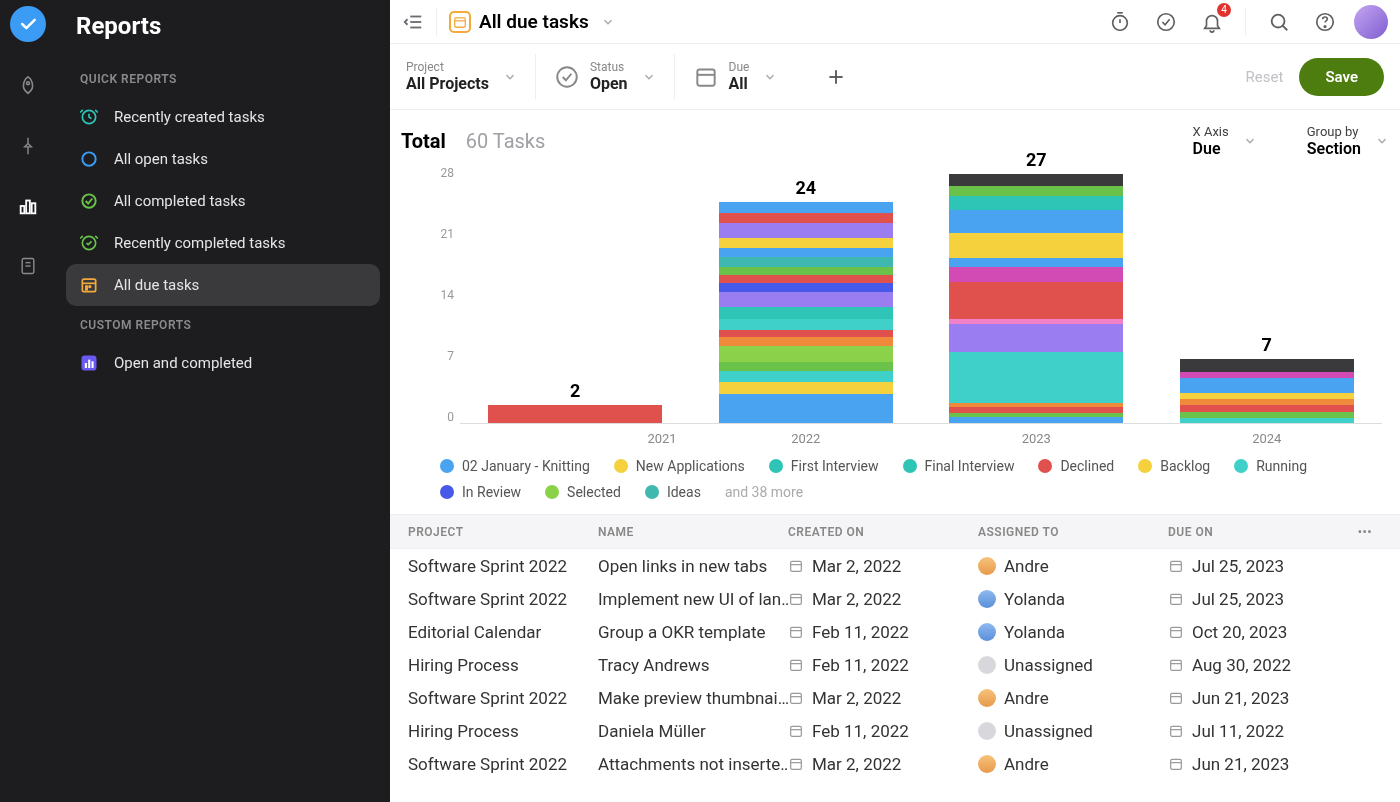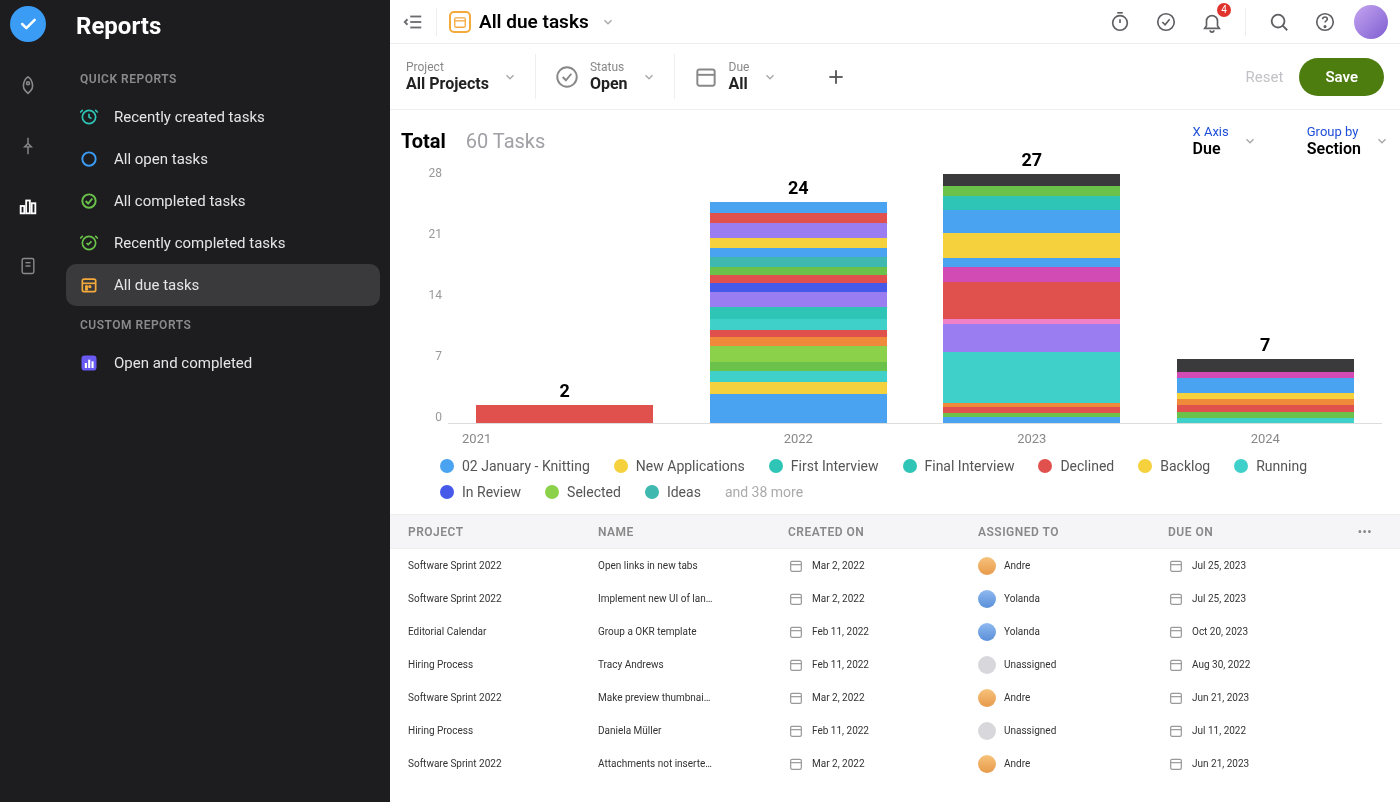--- a/index.html
+++ b/index.html
@@ -45,46 +45,46 @@
 .btn-reset { background: transparent; border: none; color: #c2c2c6; font-size: 15px; padding: 8px 16px; }
 .btn-save { background: #4d7c0f; color: #fff; border: none; font-size: 15px; font-weight: 600; padding: 10px 26px; border-radius: 22px; }
 
 
 .summary-row { display: flex; align-items: center; padding: 14px 11px 4px; gap: 20px; }
 .summary-total { font-size: 20px; font-weight: 700; }
 .summary-count { font-size: 20px; color: #a0a0a5; }
 .summary-row .spacer { flex: 1; }
 .axis-select { display: flex; align-items: center; gap: 10px; margin-left: 30px; }
 .axis-select .as-text { display: flex; flex-direction: column; }
-.axis-label { font-size: 13px; color: #1d4ed8; }
+.axis-label { font-size: 13px; color: #404040; }
 .axis-value { font-size: 16px; font-weight: 600; }
 
 
-.chart-wrap { padding: 4px 18px 0 22px; }
+.chart-wrap { padding: 4px 18px 0 34px; }
 .chart { position: relative; height: 280px; }
 .y-axis { position: absolute; left: 0; top: 0; bottom: 22px; width: 30px; display: flex; flex-direction: column; justify-content: space-between; font-size: 12px; color: #999; text-align: right; }
 .plot { position: absolute; left: 36px; right: 0; top: 0; bottom: 22px; display: flex; align-items: flex-end; justify-content: space-around; border-bottom: 1px solid #ddd; }
 .bar-col { display: flex; flex-direction: column; align-items: center; width: 22%; height: 100%; justify-content: flex-end; }
 .bar-label { font-size: 18px; font-weight: 700; margin-bottom: 4px; }
 .bar-stack { width: 86%; max-width: 200px; display: flex; flex-direction: column-reverse; }
 .seg { width: 100%; }
 .x-axis { position: absolute; left: 36px; right: 0; bottom: 0; display: flex; justify-content: space-around; font-size: 13px; color: #888; }
 
 
 .legend { padding: 12px 18px 6px 50px; display: flex; flex-wrap: wrap; gap: 10px 24px; font-size: 14px; color: #555; }
 .legend-item { display: flex; align-items: center; gap: 8px; }
 .swatch { width: 14px; height: 14px; border-radius: 50%; }
 .legend-more { color: #aaa; }
 
 
 .table-wrap { flex: 1; overflow: hidden; border-top: 1px solid #eee; margin-top: 8px; position: relative; }
 .thead, .trow { display: grid; grid-template-columns: 190px 190px 190px 190px 1fr 40px; align-items: center; padding: 0 18px; }
 .thead { background: #f5f5f7; height: 34px; font-size: 12px; letter-spacing: 0.5px; color: #888; font-weight: 600; border-bottom: 1px solid #eee; }
 .thead .th { padding-right: 10px; }
-.trow { height: 33px; font-size: 10px; color: #333; }
+.trow { height: 33px; font-size: 17px; color: #333; }
 .trow .cell { white-space: nowrap; overflow: hidden; text-overflow: ellipsis; padding-right: 10px; display: flex; align-items: center; gap: 8px; }
 .cal-i { color: #999; flex-shrink: 0; }
 .av { width: 18px; height: 18px; border-radius: 50%; background: #d8d8dc; flex-shrink: 0; }
 .av.andre { background: linear-gradient(#f7c27b,#e79a4a); }
 .av.yolanda { background: linear-gradient(#8fb9f0,#5a8fd8); }
 
 svg { display: block; }
 </style>
 </head>
 <body>
@@ -410,21 +410,21 @@
               <div class="seg" style="background: rgb(224, 81, 78); height: 7.37143px;"></div>
               <div class="seg" style="background: rgb(239, 138, 58); height: 5.52857px;"></div>
               <div class="seg" style="background: rgb(244, 209, 61); height: 6.45px;"></div>
               <div class="seg" style="background: rgb(74, 163, 240); height: 14.7429px;"></div>
               <div class="seg" style="background: rgb(210, 74, 179); height: 5.52857px;"></div>
               <div class="seg" style="background: rgb(58, 58, 60); height: 13.8214px;"></div>
             </div>
           </div>
         </div>
       <div class="x-axis" id="x-axis">
-          <div style="width: 22%; text-align: left;">2021</div>
+          <div style="width: 22%; text-align: right;">2021</div>
           <div style="width: 22%; text-align: center;">2022</div>
           <div style="width: 22%; text-align: center;">2023</div>
           <div style="width: 22%; text-align: center;">2024</div>
         </div>
     </div>
   </div>
 
   <div class="legend" id="legend">
       <div class="legend-item">
         <span class="swatch" style="background:#4aa3f0"></span>

